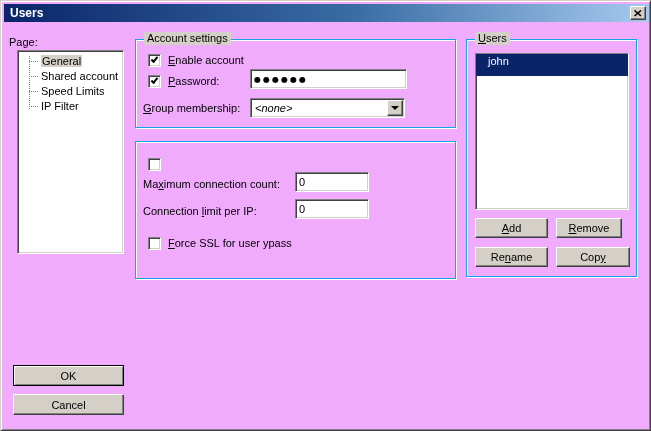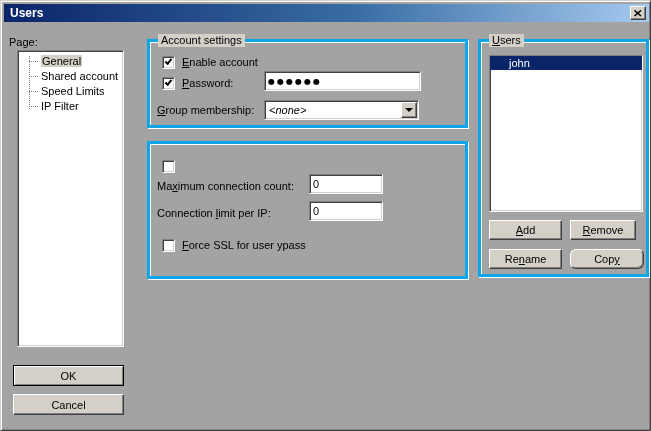--- a/index.html
+++ b/index.html
@@ -1,37 +1,36 @@
 <!DOCTYPE html>
 <html><head>
 <meta charset="utf-8">
 <style>
   * { margin:0; padding:0; box-sizing:border-box; }
   html,body { width:651px; height:431px; }
   body { font-family:"Liberation Sans","DejaVu Sans",sans-serif; font-size:11px; color:#000; }
   .window {
-    position:relative; width:651px; height:431px; background:#a3a3a3;
+    position:relative; width:651px; height:431px; background:#f0abfc;
     border:1px solid; border-color:#d4d0c8 #404040 #404040 #d4d0c8;
     box-shadow: inset 1px 1px 0 #fff, inset -1px -1px 0 #808080;
   }
   .titlebar {
     position:absolute; left:3px; top:3px; width:645px; height:18px;
     background:linear-gradient(90deg,#0a246a 0%,#3a6ea5 55%,#a6caf0 100%);
     color:#fff; font-weight:bold; font-size:12px; line-height:18px; padding-left:6px;
   }
   .close-btn {
     position:absolute; right:3px; top:2px; width:16px; height:14px;
     background:#d4d0c8; border:1px solid; border-color:#fff #404040 #404040 #fff;
     box-shadow: inset -1px -1px 0 #808080; cursor:default;
     display:flex; align-items:center; justify-content:center;
   }
   .etched {
-    position:absolute; border:3px solid #0ea5e9;
+    position:absolute; border:1px solid #0ea5e9;
     box-shadow: inset 1px 1px 0 #fff, 1px 1px 0 #fff;
-    margin-left: 12px;
   }
   .group-label {
     position:absolute; top:-8px; left:8px; background:#d4d0c8; padding:0 3px;
     line-height:13px; white-space:nowrap;
   }
   .sunken {
     border:1px solid; border-color:#808080 #fff #fff #808080;
     box-shadow: inset 1px 1px 0 #404040, inset -1px -1px 0 #d4d0c8;
     background:#fff;
   }
@@ -69,28 +68,28 @@
   .combo-arrow-btn {
     position:absolute; right:1px; top:1px; bottom:1px; width:16px; background:#d4d0c8;
     border:1px solid; border-color:#fff #404040 #404040 #fff;
     box-shadow: inset -1px -1px 0 #808080;
     display:flex; align-items:center; justify-content:center;
   }
   .tri-down { width:0; height:0; border-left:4px solid transparent; border-right:4px solid transparent; border-top:4px solid #000; }
   .tri-up-sm { width:0; height:0; border-left:3px solid transparent; border-right:3px solid transparent; border-bottom:4px solid #6f6f6f; }
   .tri-down-sm { width:0; height:0; border-left:3px solid transparent; border-right:3px solid transparent; border-top:4px solid #6f6f6f; }
   .label { position:absolute; line-height:13px; white-space:nowrap; }
-  .tree { position:absolute; left:16px; top:49px; width:107px; height:297px; overflow:hidden; }
+  .tree { position:absolute; left:16px; top:49px; width:107px; height:204px; overflow:hidden; }
   .tree ul { list-style:none; position:absolute; left:0; top:3px; right:0; }
   .tree li { position:relative; height:15px; line-height:15px; padding-left:23px; white-space:nowrap; }
   .tree li::before { content:""; position:absolute; left:11px; top:7px; width:9px; border-top:1px dotted #808080; }
   .tree .vline { position:absolute; left:11px; top:5px; height:53px; border-left:1px dotted #808080; }
   .tree li.sel span { background:#d4d0c8; padding:0 1px; }
   .listbox { position:absolute; overflow:hidden; }
-  .listbox .row { height:14px; line-height:14px; padding-left:19px; }
+  .listbox .row { height:22px; line-height:14px; padding-left:12px; }
   .listbox .row.sel { background:#0a246a; color:#fff; }
   .textarea-wrap { position:absolute; }
   .textarea {
     position:absolute; left:1px; top:1px; right:18px; bottom:1px; border:none; resize:none;
     outline:none; font-family:inherit; font-size:11px; background:#fff;
   }
   .vscroll { position:absolute; top:1px; right:1px; bottom:1px; width:17px; background:#efece5; }
   .scroll-btn {
     position:absolute; left:0; width:17px; height:15px; background:#d4d0c8;
     border:1px solid; border-color:#fff #404040 #404040 #fff;
@@ -171,18 +170,18 @@
     </div>
     <div class="btn" style="left:8px; top:178px; width:73px; height:20px;">
         <span><span></span><u>A</u><span>dd</span></span>
       </div>
     <div class="btn" style="left:89px; top:178px; width:66px; height:20px;">
         <span><span></span><u>R</u><span>emove</span></span>
       </div>
     <div class="btn" style="left:8px; top:207px; width:73px; height:20px;">
         <span><span>Re</span><u>n</u><span>ame</span></span>
       </div>
-    <div class="btn" style="left:89px; top:207px; width:74px; height:20px;border-radius:6px;">
+    <div class="btn" style="left:89px; top:207px; width:74px; height:20px;">
         <span><span>Cop</span><u>y</u><span></span></span>
       </div>
   </div>
 
 </div>
 
 </body></html>

